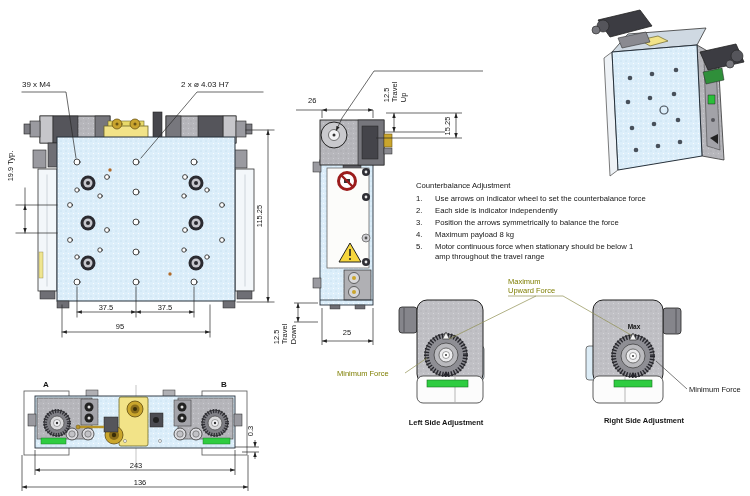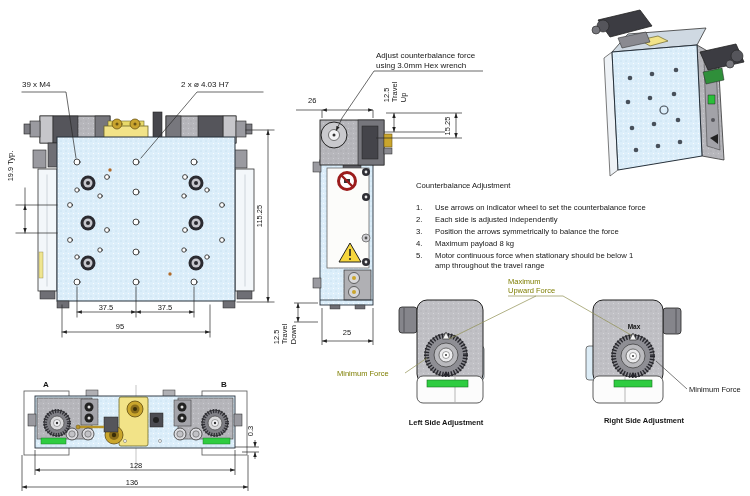--- a/index.html
+++ b/index.html
@@ -11,21 +11,21 @@
   .f8{font-size:8px}
   .cx{transform:translateX(-50%)}
   .cc{transform:translate(-50%,-50%)}
   .rot{transform:translate(-50%,-50%) rotate(-90deg);white-space:pre-line;text-align:left;line-height:1.12}
   .pre{white-space:pre-line}
   .olive{color:#7e7e00}
   .b{font-weight:bold}
   .max{font-size:6.5px;font-weight:bold}
   .notes{position:absolute;left:416px;top:181px;width:292px;
          font:7.7px/1.25 "Liberation Sans","DejaVu Sans",sans-serif;color:#151515}
-  .notes .ttl{margin-bottom:12px}
+  .notes .ttl{margin-bottom:3px}
   .nrow{display:flex;margin-top:2.5px}
   .nrow .num{width:19px;flex:none}
   .nrow .txt{flex:1;white-space:pre-line}
 </style>
 </head>
 <body>
 
 <div id="page">
 
 <svg width="750" height="496" viewBox="0 0 750 496">
@@ -424,47 +424,45 @@
 </svg>
 
 <span class="lbl f8" style="left:22px;top:80px">39 x M4</span>
 <span class="lbl f8" style="left:181px;top:80px">2 x ⌀ 4.03 H7</span>
 <span class="lbl rot" style="left:11px;top:166px">19.9 Typ.</span>
 <span class="lbl rot" style="left:260px;top:216px">115.25</span>
 <span class="lbl cx" style="left:106px;top:303px">37.5</span>
 <span class="lbl cx" style="left:165px;top:303px">37.5</span>
 <span class="lbl cx" style="left:120px;top:322px">95</span>
 
-<span class="lbl f8 pre" style="left:376px;top:51px">Adjust counterbalance force
-using 3.0mm Hex wrench</span>
 <span class="lbl" style="left:308px;top:96px">26</span>
 <span class="lbl rot" style="left:396px;top:92px">12.5
 Travel
 Up</span>
 <span class="lbl rot" style="left:448px;top:126px">15.25</span>
 <span class="lbl cx" style="left:347px;top:328px">25</span>
 <span class="lbl rot" style="left:286px;top:334px">12.5
 Travel
 Down</span>
 
 <span class="lbl f8 b cc" style="left:46px;top:385px">A</span>
 <span class="lbl f8 b cc" style="left:224px;top:385px">B</span>
 <span class="lbl rot" style="left:251px;top:431px">0.3</span>
-<span class="lbl cx" style="left:136px;top:461px">128</span>
-<span class="lbl cx" style="left:132px;top:478px">136</span>
+<span class="lbl cx" style="left:136px;top:461px">243</span>
+<span class="lbl cx" style="left:140px;top:478px">136</span>
 
 <div class="notes">
   <div class="ttl">Counterbalance Adjustment</div>
   <div class="nrow">
     <span class="num">1.</span>
     <span class="txt">Use arrows on indicator wheel to set the counterbalance force</span>
   </div>
   <div class="nrow">
     <span class="num">2.</span>
-    <span class="txt">Each side is adjusted independently</span>
+    <span class="txt">Each side is indicator independently</span>
   </div>
   <div class="nrow">
     <span class="num">3.</span>
     <span class="txt">Position the arrows symmetrically to balance the force</span>
   </div>
   <div class="nrow">
     <span class="num">4.</span>
     <span class="txt">Maximum payload 8 kg</span>
   </div>
   <div class="nrow">

